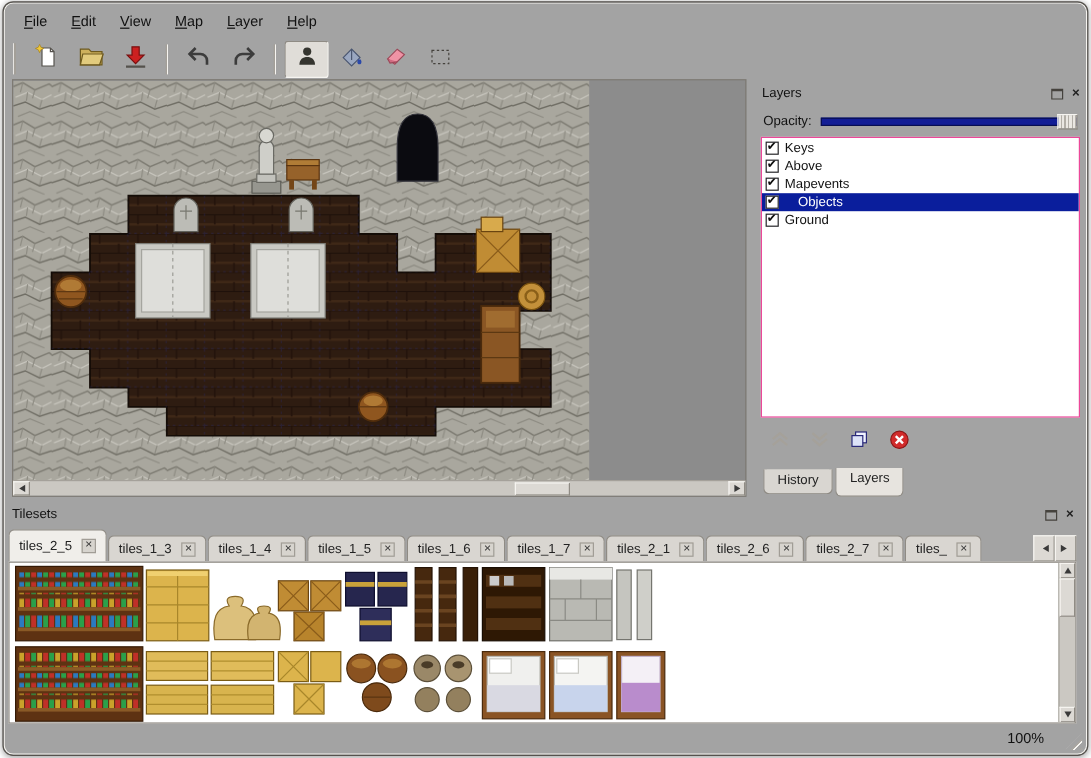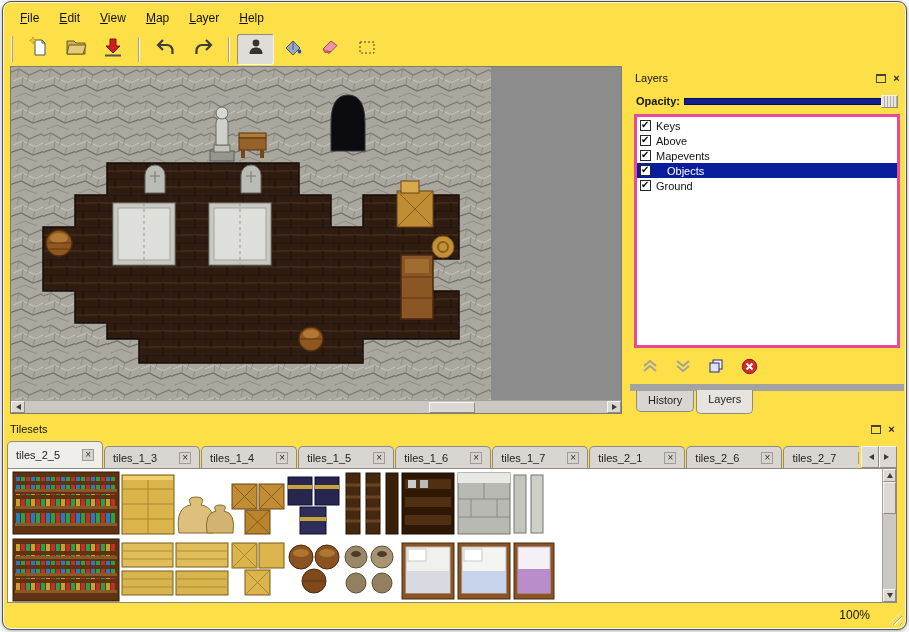--- a/index.html
+++ b/index.html
@@ -1,21 +1,21 @@
 <!DOCTYPE html>
 <html><head>
 <meta charset="utf-8">
 <style>
   * { box-sizing: border-box; margin: 0; padding: 0; }
   html,body { width: 909px; height: 632px; background:#fff; }
   body { font-family: "Liberation Sans", "DejaVu Sans", sans-serif; color:#111; }
 
   .window {
     position:absolute; left:2px; top:1px; width:905px; height:629px;
-    background:#fde047; border:1px solid #55524d; border-radius:9px;
+    background:#a3a3a3; border:1px solid #55524d; border-radius:9px;
     overflow:hidden; box-shadow:0 1px 5px rgba(0,0,0,.35), inset 0 0 0 1px #f6f4f0;
   }
 
   
   .menubar { position:absolute; left:8px; top:5px; height:22px; display:flex; gap:2px; }
   .menu-item { font-size:12px; padding:4px 9px 3px; border-radius:2px; cursor:default; }
 
   
   .toolbar { position:absolute; left:6px; top:29px; right:6px; height:36px; display:flex; align-items:center; }
   .tb-handle { width:3px; height:26px; margin:0 6px 0 2px;
@@ -45,46 +45,46 @@
   .dock-titlebar { position:absolute; left:2px; right:2px; height:16px; display:flex; align-items:center; font-size:11px; }
   .dock-title { flex:1; padding-left:3px; }
   .dock-icons { display:flex; gap:5px; align-items:center; }
   .float-icon { width:10px; height:9px; border:1px solid #45423d; border-top-width:2px; background:transparent; }
   .close-icon { width:11px; height:11px; font-size:11px; line-height:10px; text-align:center; color:#222; font-weight:bold; }
   .close-icon::before { content:"×"; }
 
   
   .layers-dock { position:absolute; left:627px; top:64px; width:274px; height:348px; }
   .layers-dock .dock-titlebar { top:4px; }
-  .opacity-row { position:absolute; left:4px; right:4px; top:26px; height:18px;font-weight:bold; }
+  .opacity-row { position:absolute; left:4px; right:4px; top:26px; height:18px; }
   .opacity-label { position:absolute; left:2px; top:3px; font-size:11px; }
   .slider { position:absolute; left:50px; right:2px; top:2px; height:14px; }
   .slider-groove { position:absolute; left:0; right:1px; top:4px; height:7px; background:#121d95; border:1px solid #070d52; }
   .slider-handle { position:absolute; right:0; top:1px; width:17px; height:13px;
     background:repeating-linear-gradient(90deg,#eae7e2 0 2px,#b2aea7 2px 3px);
     border:1px solid; border-color:#f6f4f0 #8f8b84 #8f8b84 #f6f4f0; }
   .layer-list { position:absolute; left:4px; right:4px; top:48px; height:234px; background:#fff;
-    border:3px solid #ec4899; padding:1px 0; overflow:hidden; }
+    border:1px solid #ec4899; padding:1px 0; overflow:hidden; }
   .layer-row { display:flex; align-items:center; height:15px; font-size:11px; gap:5px; padding:0 3px; }
   .layer-row.selected { background:#0a1e9c; color:#fff;gap:16px; }
   .checkbox { width:11px; height:11px; background:#fff; border:1px solid #26262a; position:relative; flex:none; }
   .checkbox.checked::before { content:"✔"; position:absolute; left:0px; top:-2px; font-size:10px; color:#0c0c0c; }
   .layer-actions { position:absolute; left:10px; top:288px; height:24px; display:flex; gap:13px; align-items:center; }
   .act-btn { width:20px; height:18px; display:flex; align-items:center; justify-content:center; }
   .dock-tabs { position:absolute; left:0; right:0; top:318px; height:28px; border-top:7px solid #a3a3a3;
     display:flex; padding-left:6px; }
   .dtab { font-size:11px; height:21px; padding:3px 11px 0; background:#d9d6d1; color:#222;
     border:1px solid #8f8b84; border-top:none; border-radius:0 0 5px 5px; margin-right:2px; }
   .dtab.active { background:#e7e4df; height:24px; margin-top:-1px; z-index:2; }
 
   
   .tilesets-dock { position:absolute; left:2px; top:416px; width:894px; height:188px; }
   .tilesets-dock .dock-titlebar { top:3px; }
   .ts-tabbar { position:absolute; left:2px; right:40px; top:22px; height:28px; display:flex; align-items:flex-end; overflow:hidden; }
-  .ts-tab { display:flex; align-items:center; gap:22px; font-size:11px; height:22px; padding:0 8px; flex:none;
+  .ts-tab { display:flex; align-items:center; gap:8px; font-size:11px; height:22px; padding:0 8px; flex:none;
     background:#d9d6d1; border:1px solid #8f8b84; border-bottom:none; border-radius:5px 5px 0 0; margin-right:1px; color:#222; }
   .ts-tab.active { background:#f0eeea; height:27px; z-index:2; }
   .ts-close { width:12px; height:12px; border:1px solid #a19d96; background:#d7d4ce;
     font-size:10px; line-height:10px; text-align:center; color:#333; }
   .ts-close::before { content:"×"; }
   .ts-tab-arrows { position:absolute; right:2px; top:28px; display:flex; }
   .ts-arrow { width:18px; height:22px; background:#dcd9d4; border:1px solid;
     border-color:#f6f4f0 #8f8b84 #8f8b84 #f6f4f0; display:flex; align-items:center; justify-content:center; }
   .ts-content { position:absolute; left:2px; right:2px; top:50px; bottom:3px; background:#fff; border:1px solid #8f8b84; overflow:hidden; }
   .ts-art { position:absolute; left:2px; top:0; }

